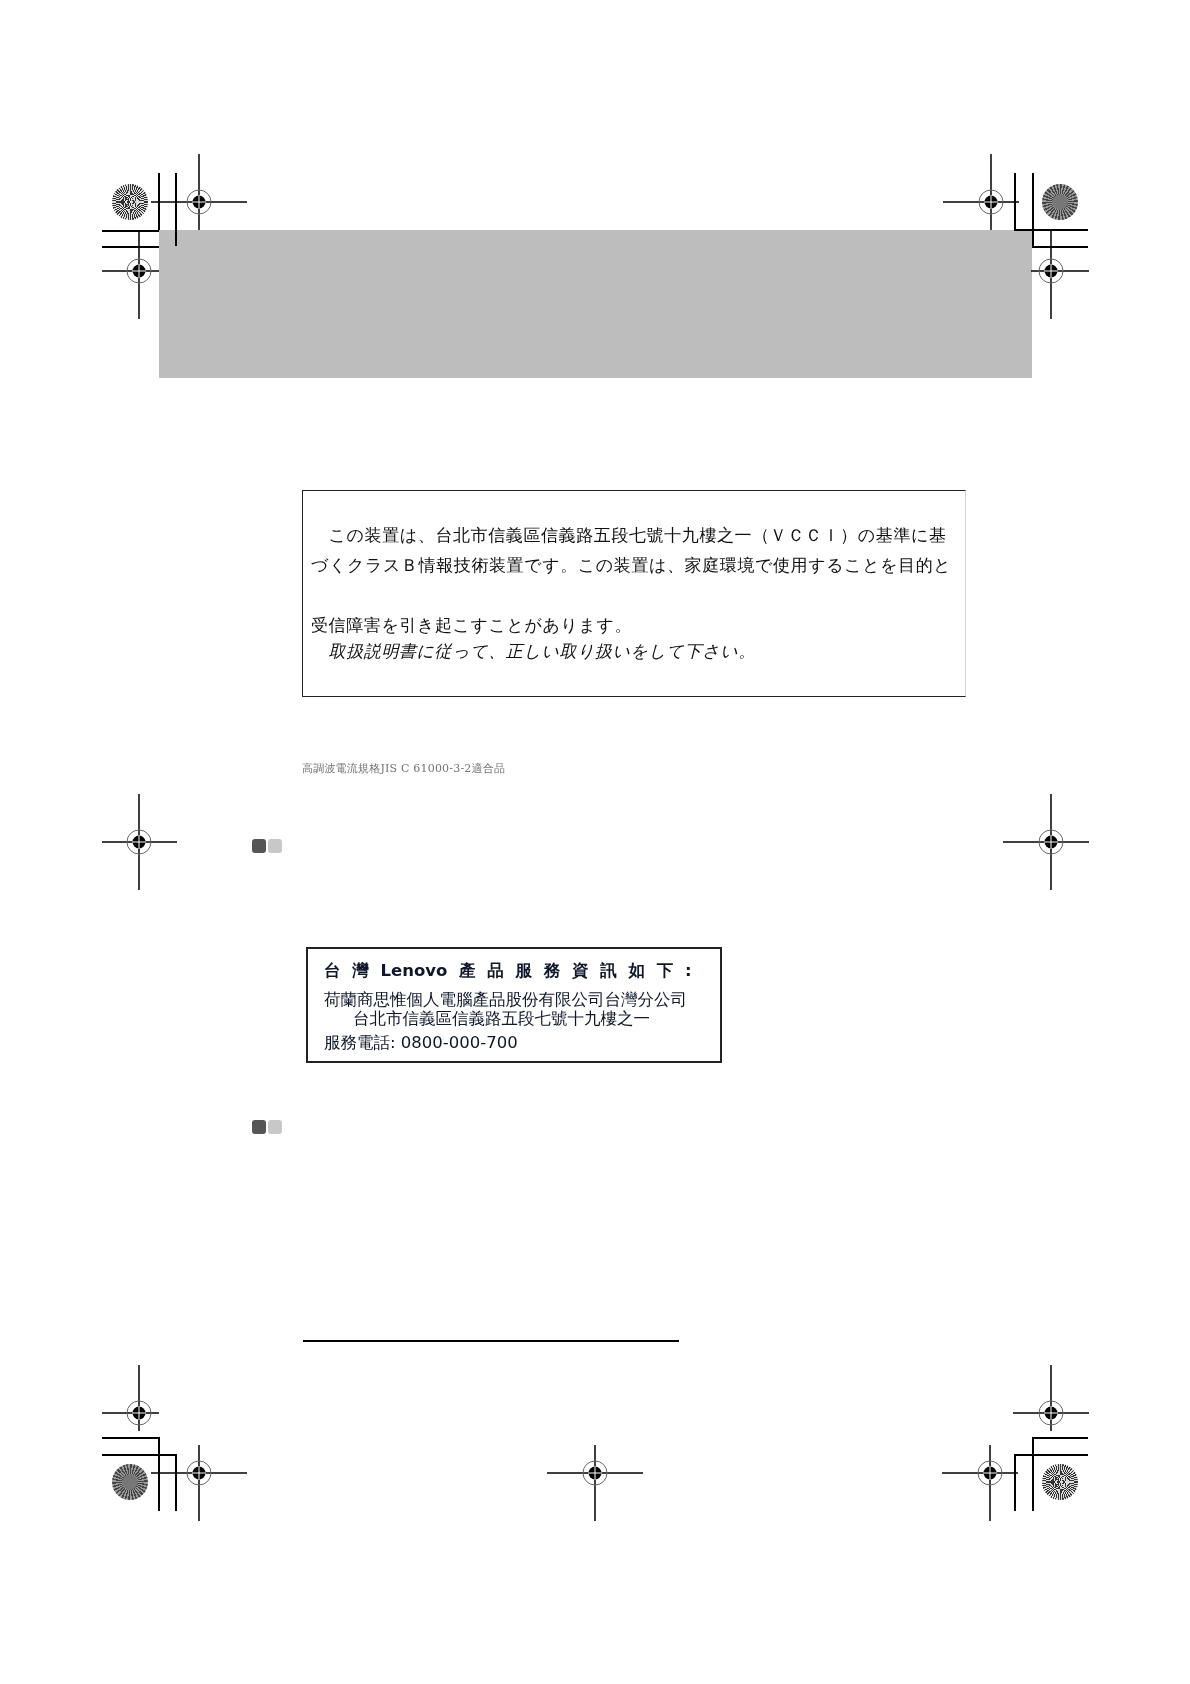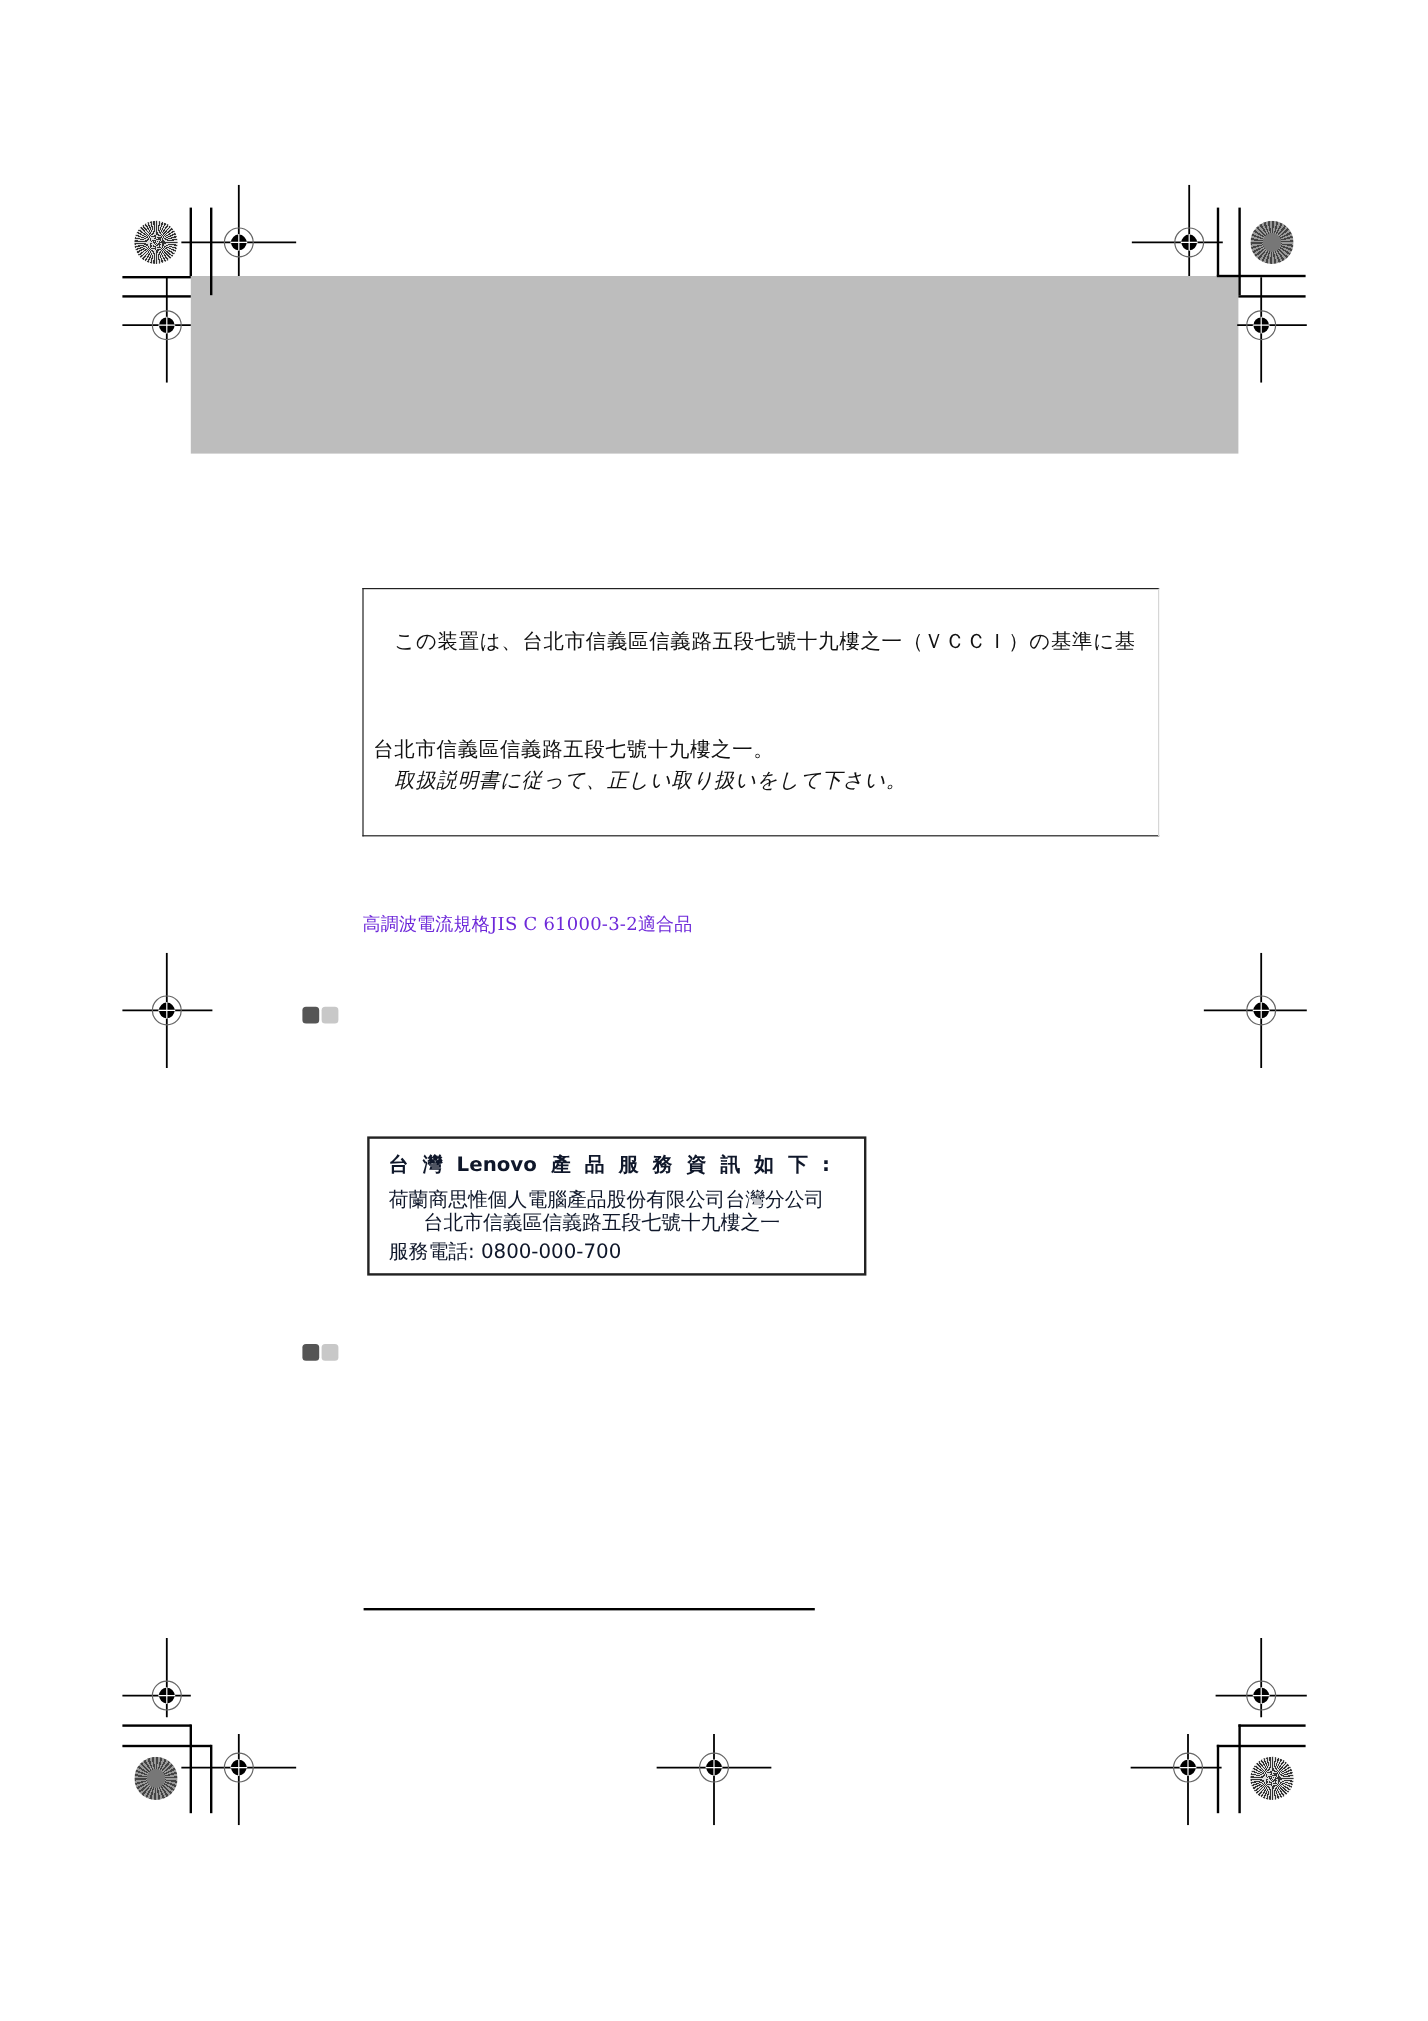--- a/index.html
+++ b/index.html
@@ -8,21 +8,21 @@
   .hline { position:absolute; height:1.5px; background:#000; }
   .vline { position:absolute; width:1.5px; background:#000; }
   .reg { position:absolute; width:96px; height:96px; }
   .star { position:absolute; width:36px; height:36px; border-radius:50%; }
   .band { position:absolute; left:159px; top:230px; width:873px; height:148px; background:#bdbdbd; }
   .vcci-box { position:absolute; left:302px; top:490px; width:662px; height:205px;
               border-top:1.5px solid #222; border-left:1.5px solid #222; border-bottom:1.5px solid #222;
               border-right:1px solid #d6d6d6; }
   .vcci-line { position:absolute; left:8px; font-size:17px; line-height:20px; white-space:nowrap; letter-spacing:0.6px; color:#111; }
   .jis { position:absolute; left:302px; top:761px; font-family:"DejaVu Serif", "Liberation Serif", serif;
-         font-size:15px; color:#6d28d9; white-space:nowrap; letter-spacing:0.2px; }
+         font-size:11px; color:#737373; white-space:nowrap; letter-spacing:0.2px; }
   .bullet { position:absolute; width:14px; height:14px; border-radius:3px; }
   .tw-box { position:absolute; left:306px; top:947px; width:412px; height:112px; border:2px solid #222; }
   .tw-line { position:absolute; left:16px; font-size:16.5px; line-height:20px; white-space:nowrap; color:#0f172a; }
   .rule { position:absolute; left:303px; top:1340px; width:376px; height:2px; background:#000; }
 </style>
 </head>
 <body>
 
 <div class="band"></div>
 
@@ -135,21 +135,22 @@
   <line x1="48" y1="20" x2="48" y2="96" stroke="#000" stroke-width="1.5"></line>
     <line x1="0" y1="48" x2="76" y2="48" stroke="#000" stroke-width="1.5"></line>
   <circle cx="48" cy="48" r="12" fill="none" stroke="#666" stroke-width="1"></circle>
     <circle cx="48" cy="48" r="6.5" fill="#000"></circle>
   <line x1="41" y1="48" x2="55" y2="48" stroke="#fff" stroke-width="1"></line>
     <line x1="48" y1="41" x2="48" y2="55" stroke="#fff" stroke-width="1"></line>
 </svg>
 
 <div class="vcci-box">
   <div class="vcci-line" style="top:34px;">　この装置は、台北市信義區信義路五段七號十九樓之一（ＶＣＣＩ）の基準に基</div>
-  <div class="vcci-line" style="top:124px;">台北市信義區信義路五段七號十九樓之一。</div>
+  <div class="vcci-line" style="top:64px;">づくクラスＢ情報技術装置です。この装置は、家庭環境で使用することを目的と</div>
+  <div class="vcci-line" style="top:124px;">受信障害を引き起こすことがあります。</div>
   <div class="vcci-line" style="top:150px;font-style:italic;">　取扱説明書に従って、正しい取り扱いをして下さい。</div>
 </div>
 
 <div class="jis">高調波電流規格JIS C 61000-3-2適合品</div>
 
 <div class="bullet" style="left:252px; top:839px; background:#555;"></div>
 <div class="bullet" style="left:268px; top:839px; background:#c8c8c8;"></div>
 
 <div class="tw-box">
   <div class="tw-line" style="top:12px; font-weight:bold; word-spacing:6px;">台 灣  Lenovo  產 品 服 務 資 訊 如 下 :</div>

